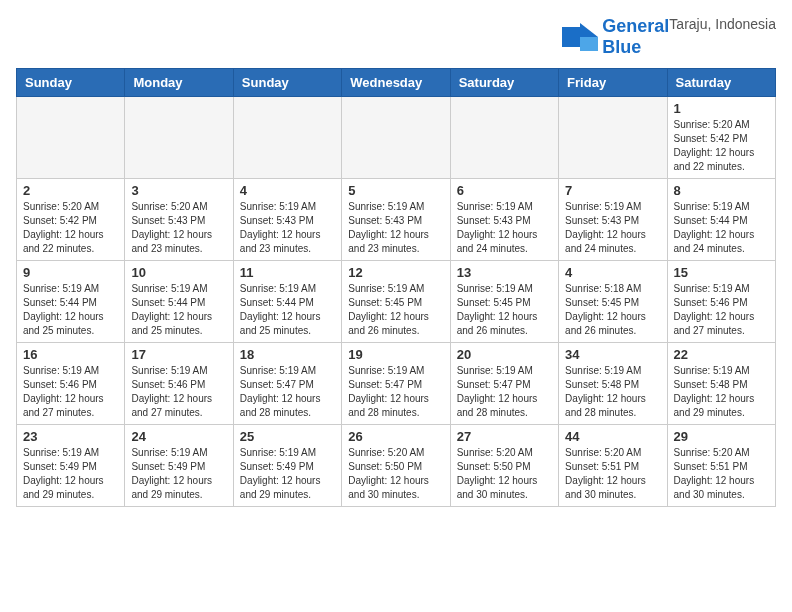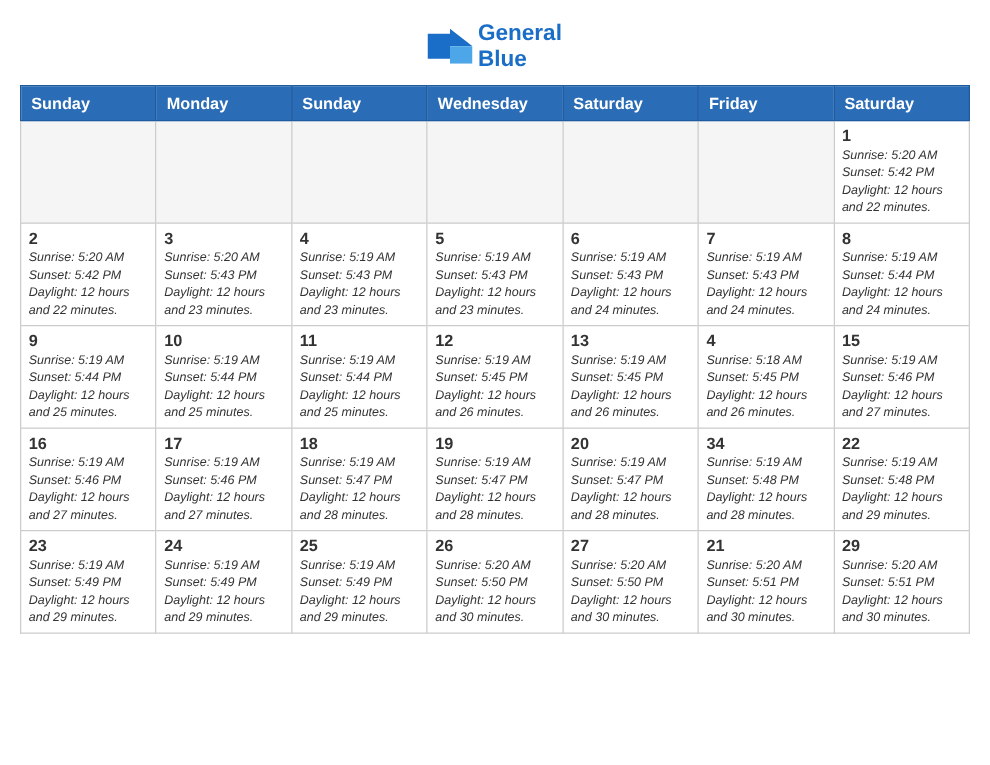--- a/index.html
+++ b/index.html
@@ -5,21 +5,21 @@
     * { box-sizing: border-box; margin: 0; padding: 0; }
     body {
       font-family: Arial, sans-serif;
       background: #fff;
       width: 792px;
       min-height: 612px;
       padding: 16px;
     }
     .header-area {
       display: flex;
-      justify-content: center;
+      justify-content: flex-end;
       align-items: flex-start;
       margin-bottom: 10px;
     }
     .logo {
       display: flex;
       align-items: center;
       gap: 4px;
     }
     .logo-text {
       font-size: 18px;
@@ -77,38 +77,38 @@
     .day-number {
       font-size: 13px;
       font-weight: bold;
       margin-bottom: 2px;
       display: block;
     }
     .day-info {
       font-size: 10px;
       color: #333;
       line-height: 1.4;
-      font-style: italic;
     }
   </style>
 </head>
 <body>
 
 <div class="header-area">
   <div class="logo">
     <svg class="logo-icon" viewBox="0 0 36 28" xmlns="http://www.w3.org/2000/svg">
       <rect x="0" y="4" width="18" height="20" fill="#1a6ec7"></rect>
       <polygon points="18,0 36,14 18,14" fill="#1a6ec7"></polygon>
       <polygon points="18,14 36,14 36,28 18,28" fill="#4da6e8"></polygon>
     </svg>
     <div>
       <span class="logo-text"><span>General</span><br><span style="color:#1a6ec7;font-weight:bold;">Blue</span></span>
     </div>
   </div>
   <div class="title-area">
+    <div class="subtitle">Taraju, Indonesia</div>
   </div>
 </div>
 
 <table class="calendar">
   <thead>
     <tr>
     <th>Sunday</th>
         <th>Monday</th>
         <th>Sunday</th>
         <th>Wednesday</th>
@@ -289,21 +289,21 @@
 Sunset: 5:50 PM
 Daylight: 12 hours and 30 minutes.</div>
         </td>
         <td>
           <span class="day-number">27</span>
           <div class="day-info">Sunrise: 5:20 AM
 Sunset: 5:50 PM
 Daylight: 12 hours and 30 minutes.</div>
         </td>
         <td>
-          <span class="day-number">21</span>
+          <span class="day-number">44</span>
           <div class="day-info">Sunrise: 5:20 AM
 Sunset: 5:51 PM
 Daylight: 12 hours and 30 minutes.</div>
         </td>
         <td>
           <span class="day-number">29</span>
           <div class="day-info">Sunrise: 5:20 AM
 Sunset: 5:51 PM
 Daylight: 12 hours and 30 minutes.</div>
         </td>

